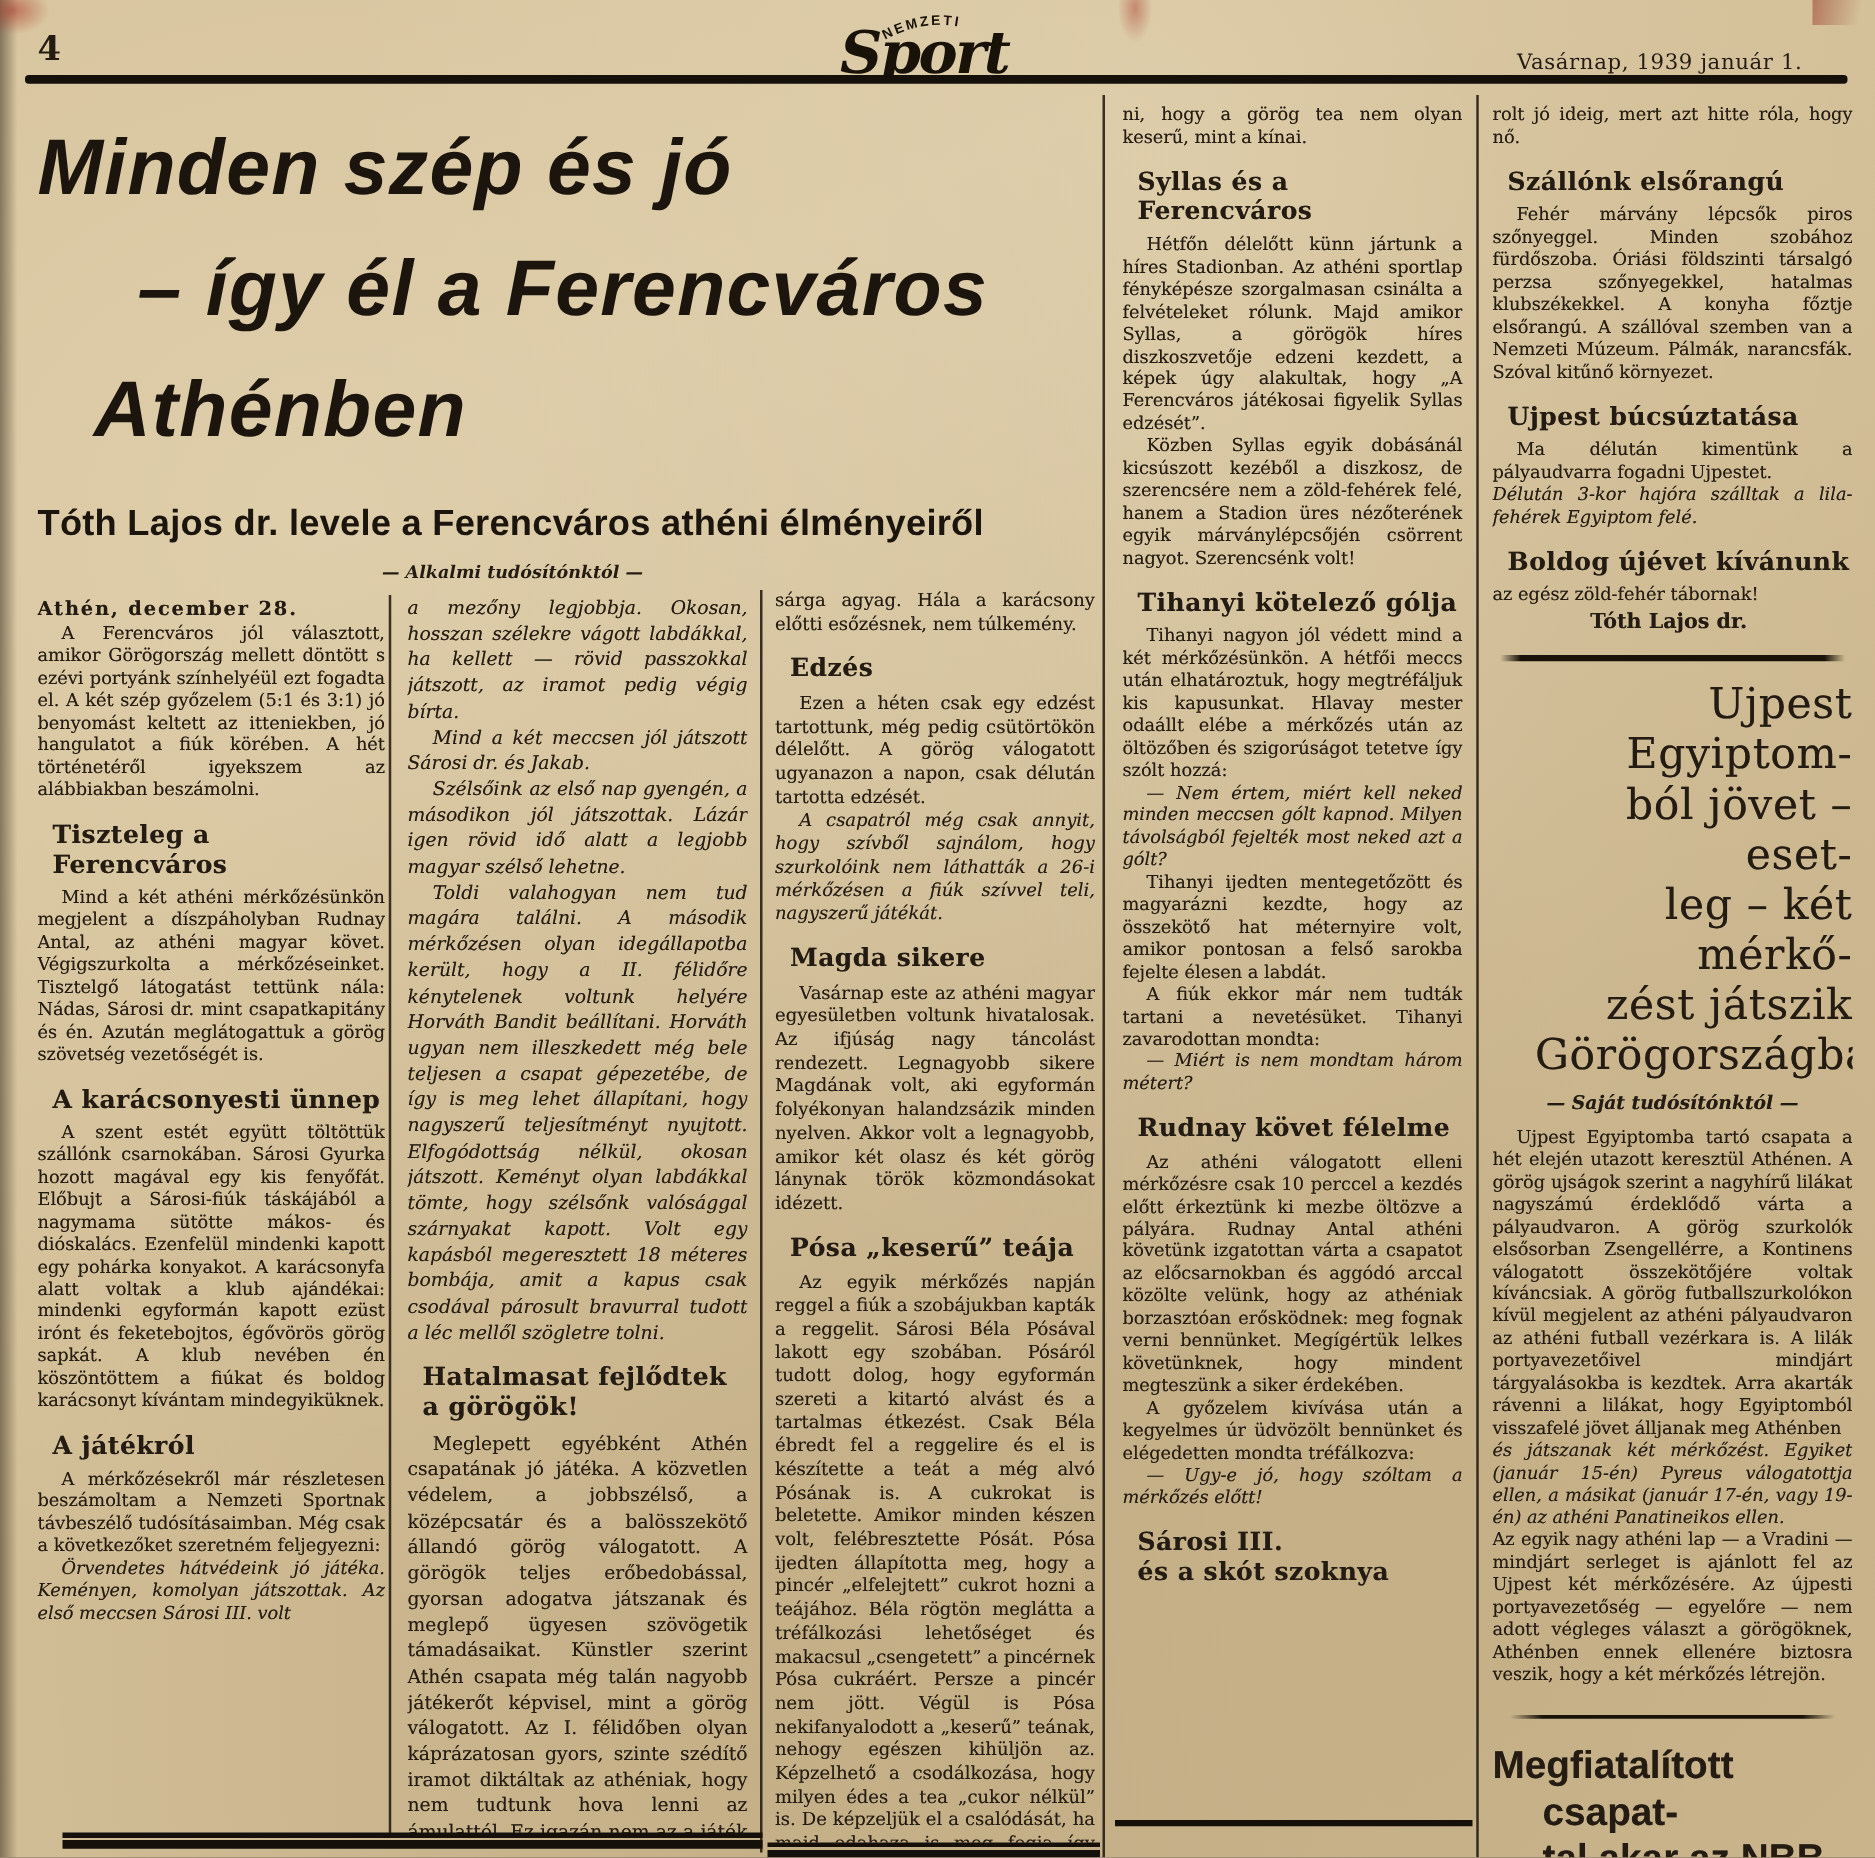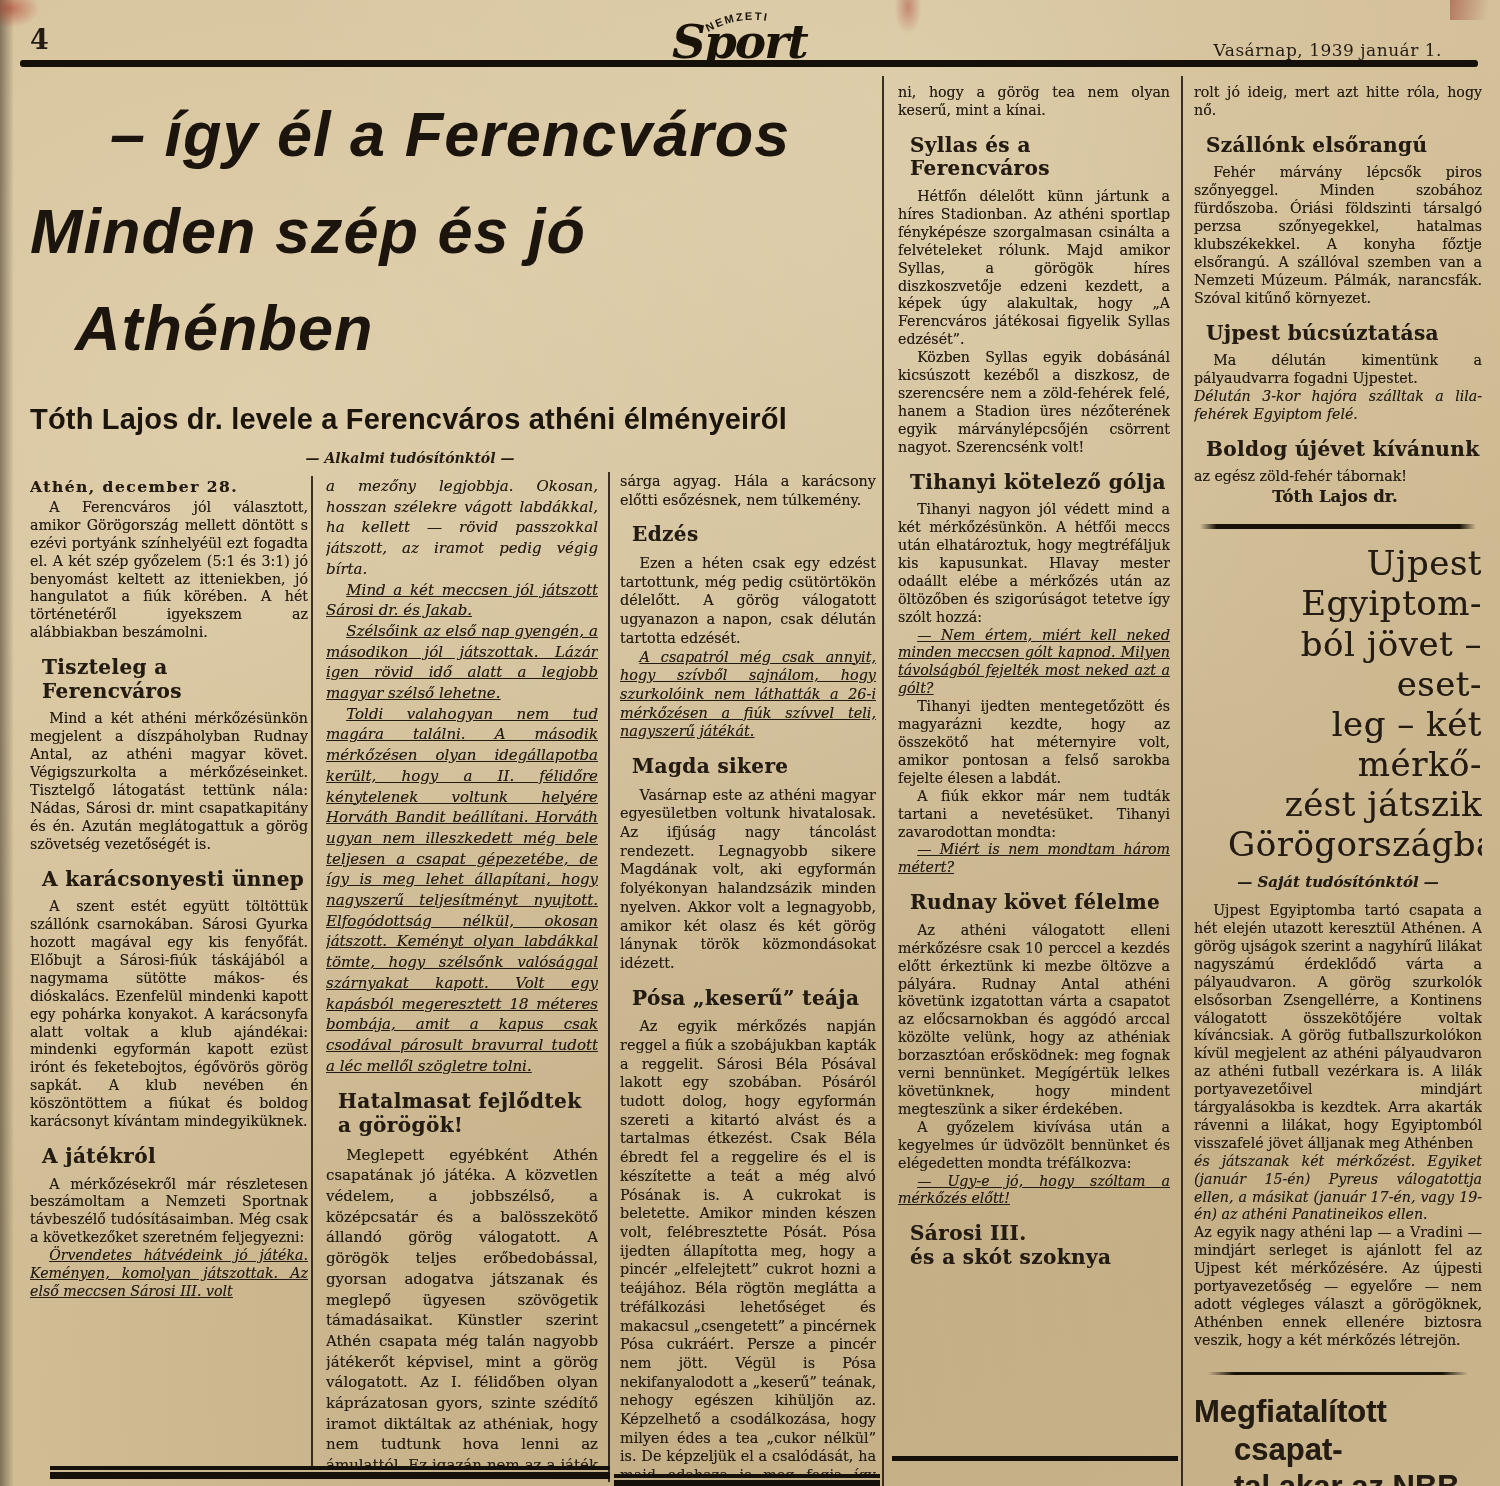--- a/index.html
+++ b/index.html
@@ -42,21 +42,21 @@
     text-shadow:0 0 0.5px rgba(36,28,18,0.55);}
   .col1{left:30px;top:478px;width:278px;height:990px;}
   .col2{left:326px;top:476px;width:272px;height:994px;font-size:15px;line-height:20.7px;}
   .col3{left:620px;top:472px;width:256px;height:1002px;font-size:14.4px;line-height:18.7px;}
   .col4{left:898px;top:84px;width:272px;height:1372px;}
   .col5{left:1194px;top:84px;width:288px;height:1402px;}
 
   .b-p,.b-pc,.b-pi,.b-pic{margin:0;}
   .b-p{text-indent:1.35em;}
   .b-pc{text-indent:0;}
-  .b-pi{font-style:italic;text-indent:1.35em;text-decoration:underline;}
+  .b-pi{font-style:italic;text-indent:1.35em;}
   .b-pic{font-style:italic;text-indent:0;}
   .b-dateline{font-weight:bold;font-size:15.5px;letter-spacing:1.5px;margin:0 0 3px 0;}
   .b-h{font-weight:bold;font-size:20px;line-height:1.18;margin:14px 0 7px;padding-left:12px;
     white-space:pre-line;text-align:left;letter-spacing:0.4px;}
   .b-h2{font-family:"DejaVu Serif",serif;font-weight:normal;font-size:34px;line-height:1.18;
     margin:8px 0 10px;white-space:pre-line;text-align:right;padding-left:34px;text-indent:-34px;letter-spacing:0.5px;}
   .b-h3{font-family:"Liberation Sans",sans-serif;font-weight:700;font-size:31px;line-height:1.22;
     margin:12px 0 8px;white-space:pre-line;text-align:left;padding-left:40px;text-indent:-40px;}
   .b-byline{text-align:center;font-style:italic;font-weight:bold;font-size:15px;margin:4px 0 10px;}
   .b-sig{text-align:center;font-weight:bold;font-size:16.5px;padding-right:6px;margin:2px 0 0;}
@@ -93,22 +93,22 @@
       <text class="mast-small"><textPath href="#mastarc">NEMZETI</textPath></text>
       <text x="10" y="50" class="mast-big">Sport</text>
     </svg>
   </div>
 
   <div class="issue-date">Vasárnap, 1939 január 1.</div>
   <div class="header-rule"></div>
 
   <div class="lead">
     <h1>
+      <span class="hl-line hl-1">Minden szép és jó</span>
       <span class="hl-line hl-2">– így él a Ferencváros</span>
-      <span class="hl-line hl-1">Minden szép és jó</span>
       <span class="hl-line hl-3">Athénben</span>
     </h1>
     <h2>Tóth Lajos dr. levele a Ferencváros athéni élményeiről</h2>
     <div class="lead-byline">— Alkalmi tudósítónktól —</div>
   </div>
 
   <div class="col col1">
       <div class="b-dateline">Athén, december 28.</div>
       <div class="b-p">A Ferencváros jól választott, amikor Görögország mellett döntött s ezévi portyánk színhelyéül ezt fogadta el. A két szép győzelem (5:1 és 3:1) jó benyomást keltett az itteniekben, jó hangulatot a fiúk körében. A hét történetéről igyekszem az alábbiakban beszámolni.</div>
       <div class="b-h">Tiszteleg a Ferencváros</div>

